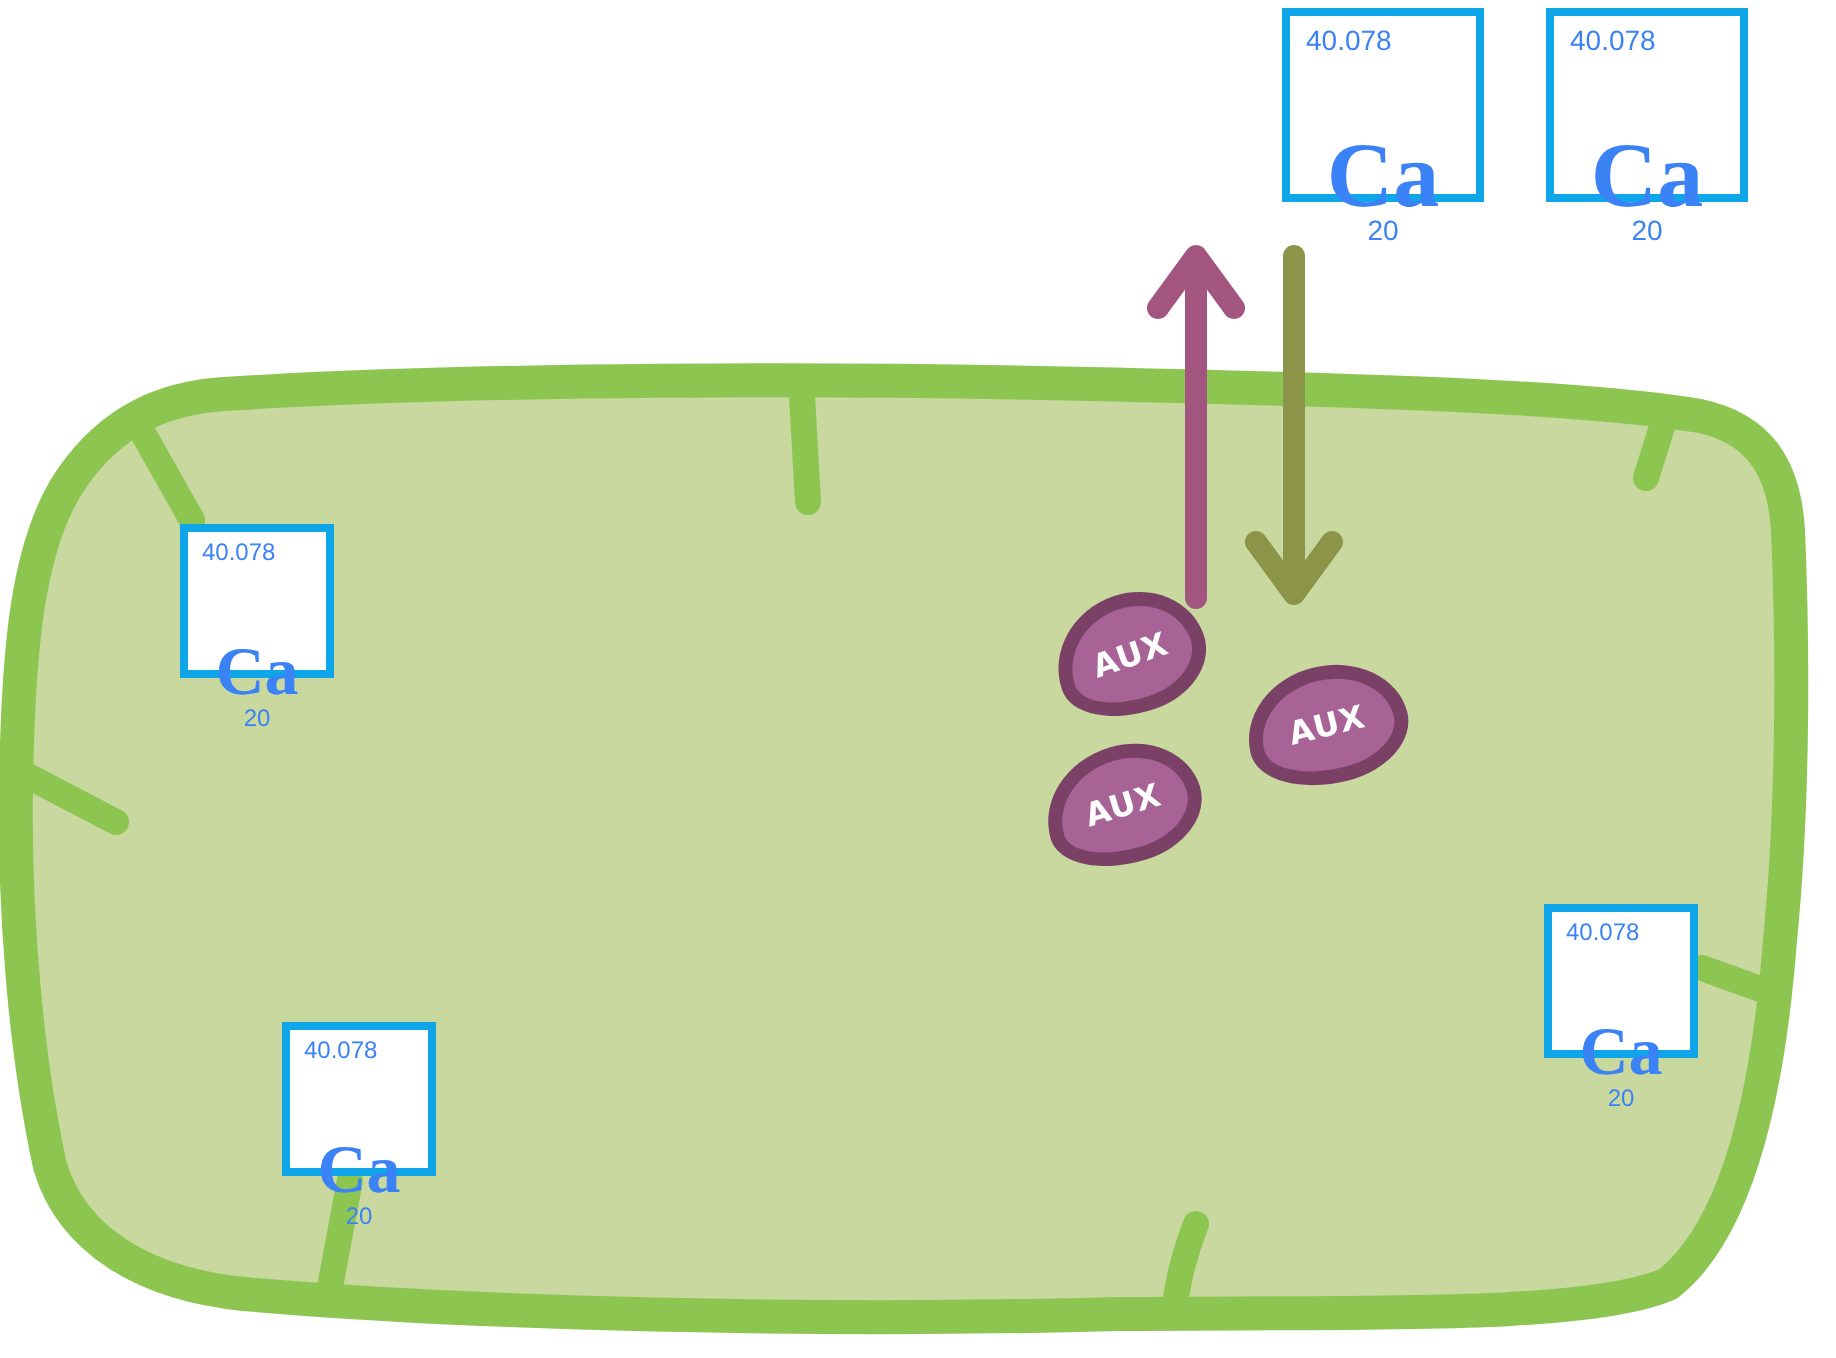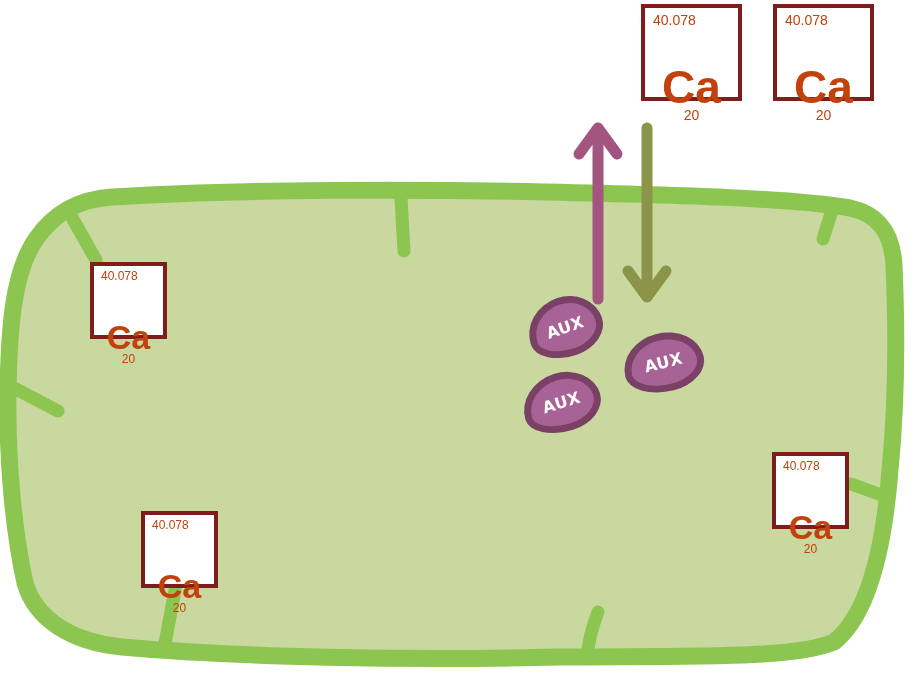--- a/index.html
+++ b/index.html
@@ -18,34 +18,34 @@
   .layer {
     position: absolute;
     left: 0;
     top: 0;
   }
 
   
   .tile {
     position: absolute;
     box-sizing: border-box;
-    border: 4px solid #7f1d1d;
-    color: #c2410c;
+    border: 4px solid #0ea5e9;
+    color: #3b82f6;
     display: flex;
     flex-direction: column;
     justify-content: space-between;
     padding: 5px 8px;
   }
   .tile .mass {
     font-size: 14px;
     line-height: 1;
     text-align: left;
   }
   .tile .symbol {
-    font-family: Liberation Sans, sans-serif;
+    font-family: Liberation Serif, serif;
     font-weight: bold;
     text-align: center;
     line-height: 0.9;
     margin-top: 40px;
   }
   .tile .atomic-number {
     font-size: 14px;
     line-height: 1;
     text-align: center;
   }

